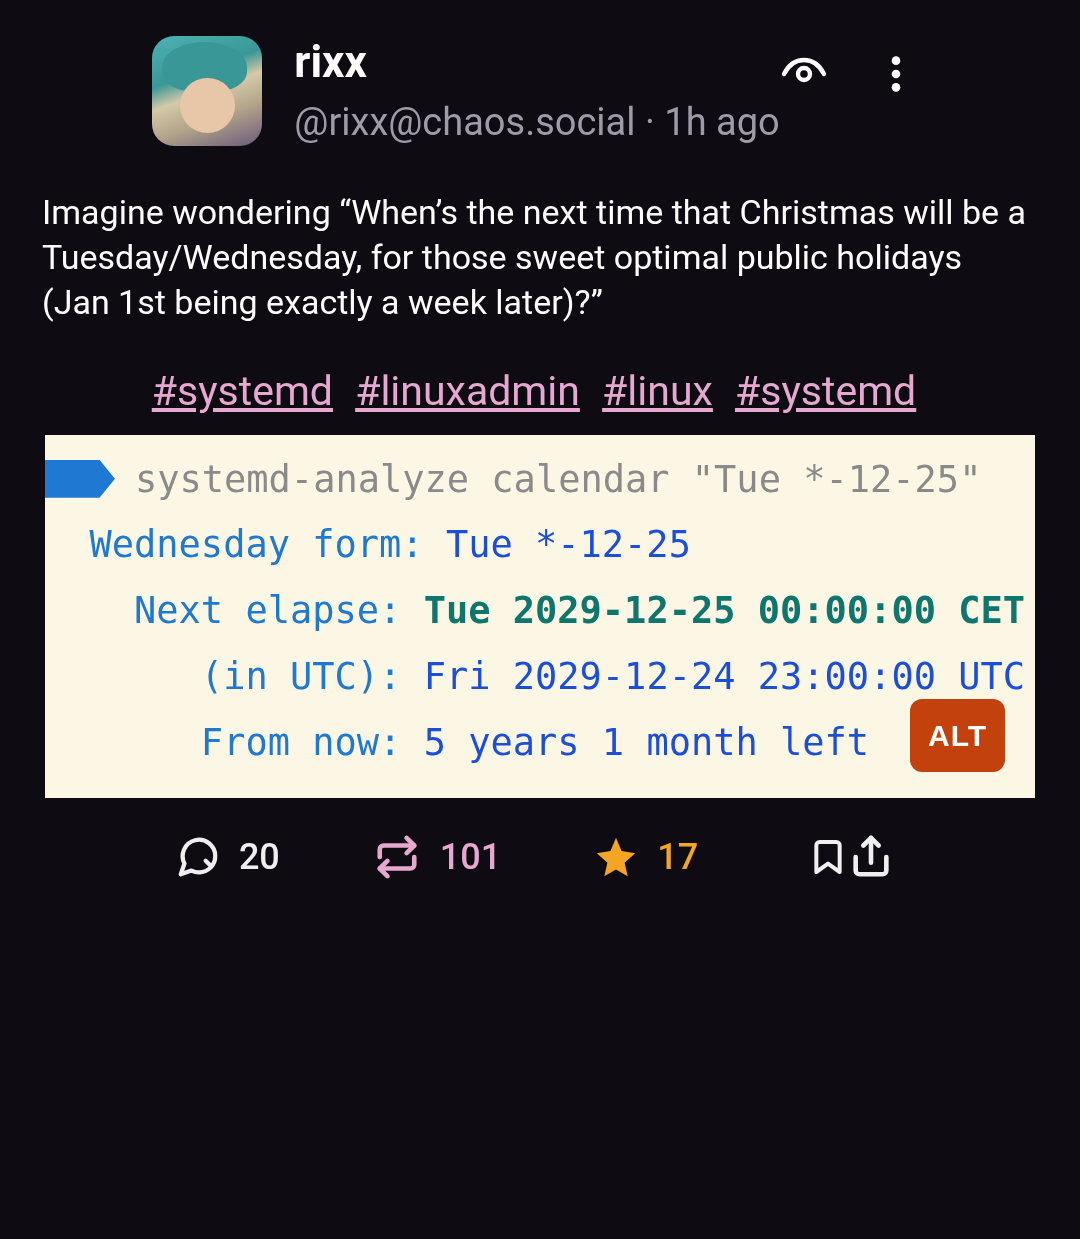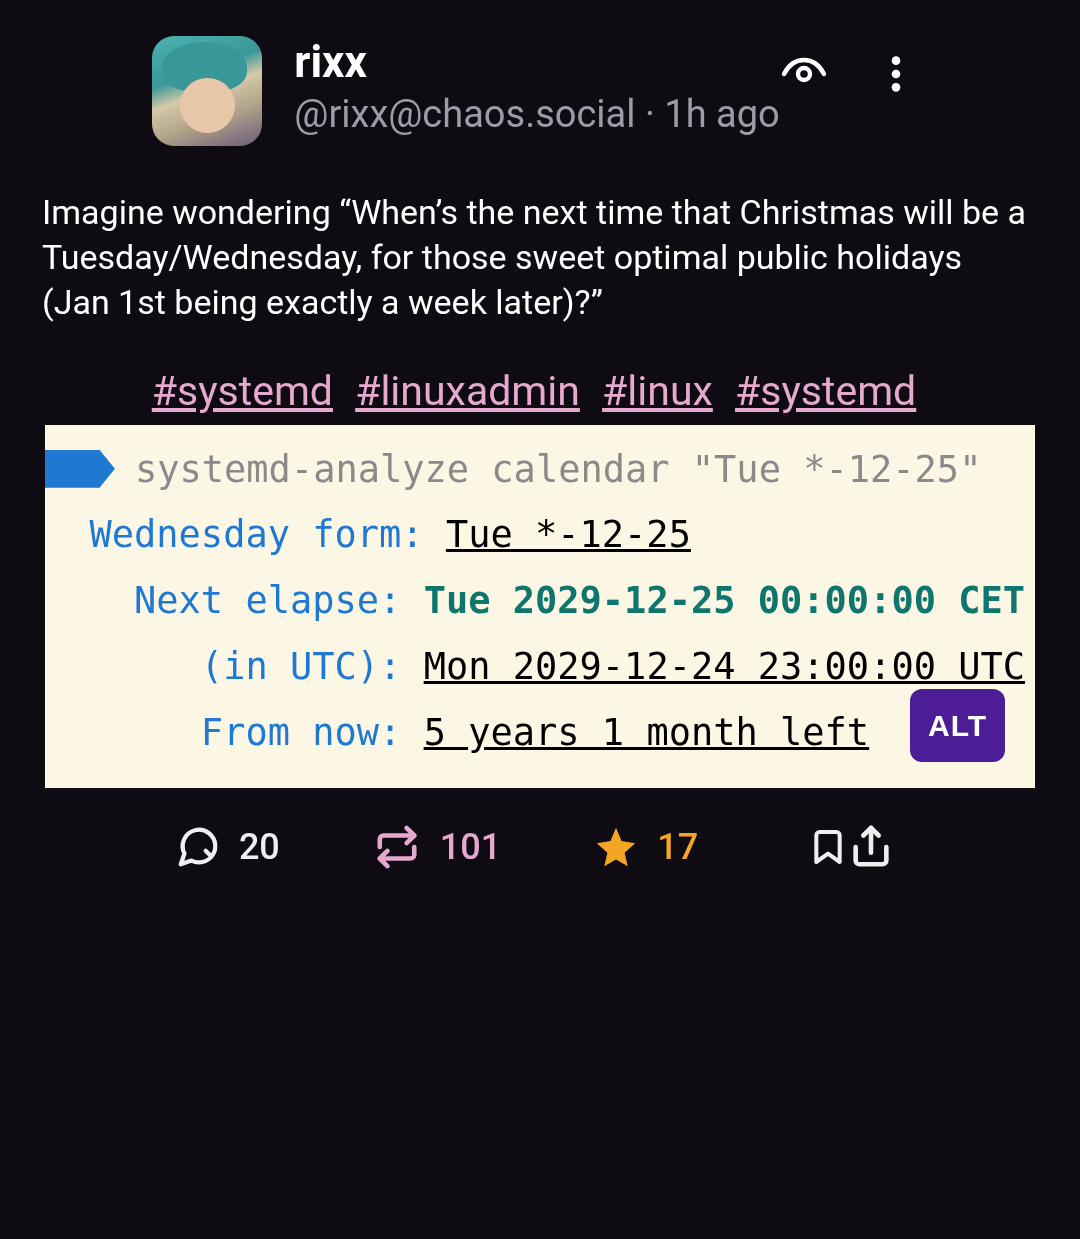--- a/index.html
+++ b/index.html
@@ -4,35 +4,35 @@
 <style>
   * { margin: 0; padding: 0; box-sizing: border-box; }
   html, body { width: 1080px; height: 1239px; background: #0e0b13; color: #ffffff; font-family: -apple-system, BlinkMacSystemFont, "Segoe UI", Roboto, Helvetica, Arial, sans-serif; }
   .post { width: 100%; height: 100%; display: flex; flex-direction: column; align-items: center; }
   .header { display: flex; align-items: flex-start; padding: 36px 42px 0 42px; }
   .avatar { width: 110px; height: 110px; border-radius: 22px; background: linear-gradient(160deg, #4db3b3 0%, #3a9797 35%, #d4c9a8 50%, #b3a48a 70%, #6a5a7a 100%); flex-shrink: 0; position: relative; overflow: hidden; }
   .avatar .hat { position:absolute; top:6px; left:10px; width:85px; height:50px; background:#3a9797; border-radius:50% 50% 40% 40%; }
   .avatar .face { position:absolute; top:42px; left:28px; width:55px; height:55px; background:#e8c7a8; border-radius:50%; }
   .name-block { margin-left: 32px; padding-top: 2px; }
   .display-name { font-size: 44px; font-weight: 700; color: #ffffff; line-height: 1.1; }
-  .handle-line { font-size: 38px; color: #9f9aa8; margin-top: 6px; }
+  .handle-line { font-size: 38px; color: #9f9aa8; margin-top: 14px; }
   .header-actions { margin-left: auto; display: flex; align-items: center; gap: 44px; padding-top: 14px; padding-right: 8px; }
   .icon-btn { width: 48px; height: 48px; display:flex; align-items:center; justify-content:center; color:#ffffff; }
   .content { padding: 44px 42px 0 42px; font-size: 34px; line-height: 1.32; color: #fff; }
   .content p { margin-bottom: 42px; }
-  .hashtags { padding: 0 42px 10px 42px; font-size: 41px; }
+  .hashtags { padding: 0 42px 20px 42px; font-size: 41px; }
   .hashtags a { color: #e7a8d0; text-decoration: underline; margin-right: 12px; }
   .terminal { background: #fcf7e5; color:#333; font-family: "DejaVu Sans Mono", Menlo, Consolas, monospace; font-size: 37px; line-height: 1.78; padding: 12px 10px 22px 0; position: relative; }
   .term-line { white-space: pre; }
   .prompt-arrow { display:inline-block; width:70px; height:38px; background:#1f78d1; clip-path: polygon(0 0, 78% 0, 100% 50%, 78% 100%, 0 100%); vertical-align: -6px; margin-right: 20px; }
   .cmd-grey  { color:#8a8a8a; }
   .label-blue{ color:#1f78d1; }
-  .val-black { color:#000000;text-decoration:underline; }
+  .val-black { color:#1d4ed8; }
   .val-blue-bold { color:#0f766e; font-weight:700; }
-  .alt-badge { position:absolute; right:30px; bottom:26px; background:#4c1d95; color:#fff; font-size:30px; font-weight:600; padding:10px 18px; border-radius:12px; font-family:-apple-system, sans-serif; letter-spacing:1px; }
+  .alt-badge { position:absolute; right:30px; bottom:26px; background:#c2410c; color:#fff; font-size:30px; font-weight:600; padding:10px 18px; border-radius:12px; font-family:-apple-system, sans-serif; letter-spacing:1px; }
   .actions { display:flex; align-items:center; padding: 36px 50px 0 39px; gap: 0; }
   .action { display:flex; align-items:center; gap:18px; font-size:36px; font-weight:500; }
   .action.reply { color:#efefef; margin-right: 92px; }
   .action.boost { color:#e7a8d0; margin-right: 92px; }
   .action.fav   { color:#f5a524; margin-right: 110px; }
   .action.bookmark { color:#efefef; margin-left: 0; }
   .action.share { color:#efefef; margin-left:auto; }
   .count { color:inherit; }
   svg { display:block; }
 </style>
@@ -79,21 +79,21 @@
     <a>#systemd</a>
     <a>#linuxadmin</a>
     <a>#linux</a>
     <a>#systemd</a>
   </div>
 
   <div class="terminal">
     <div class="term-line"><span class="prompt-arrow"></span><span class="cmd-grey">systemd-analyze calendar "Tue *-12-25"</span></div>
     <div class="term-line"><span class="label-blue">  Wednesday form: </span><span class="val-black">Tue *-12-25</span></div>
     <div class="term-line"><span class="label-blue">    Next elapse: </span><span class="val-blue-bold">Tue 2029-12-25 00:00:00 CET</span></div>
-    <div class="term-line"><span class="label-blue">       (in UTC): </span><span class="val-black">Mon 2029-12-24 23:00:00 UTC</span></div>
+    <div class="term-line"><span class="label-blue">       (in UTC): </span><span class="val-black">Fri 2029-12-24 23:00:00 UTC</span></div>
     <div class="term-line"><span class="label-blue">       From now: </span><span class="val-black">5 years 1 month left</span></div>
     <div class="alt-badge">ALT</div>
   </div>
 
   <div class="actions">
     <div class="action reply">
       <span>
         <svg width="46" height="46" viewBox="0 0 24 24" fill="none" stroke="currentColor" stroke-width="2.2" stroke-linecap="round" stroke-linejoin="round">
           <path d="M21 11.5a8.38 8.38 0 0 1-8.5 8.5 8.5 8.5 0 0 1-3.9-.95L3 21l1.95-5.6A8.5 8.5 0 1 1 21 11.5z"></path>
           <path d="M16 14l3 3"></path>

